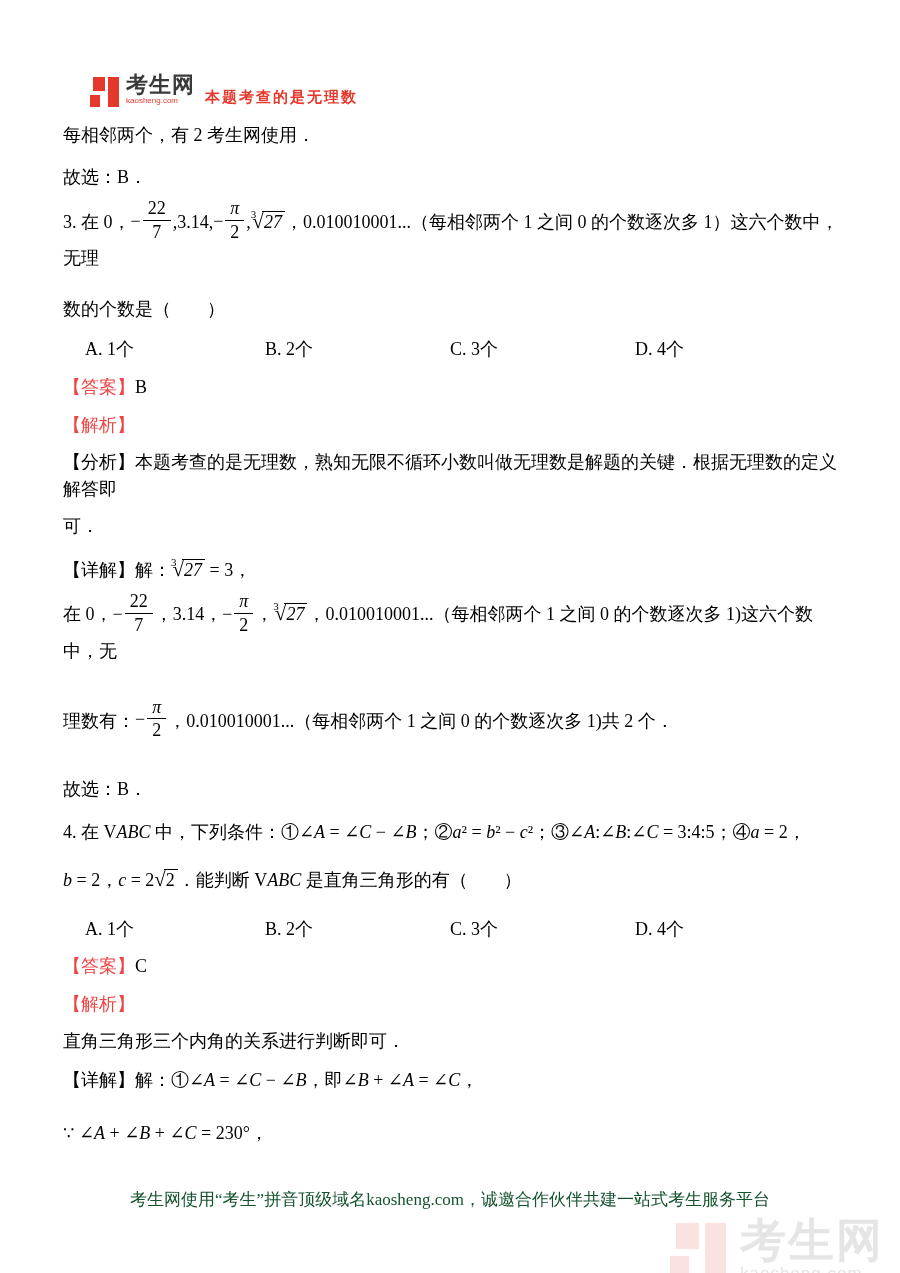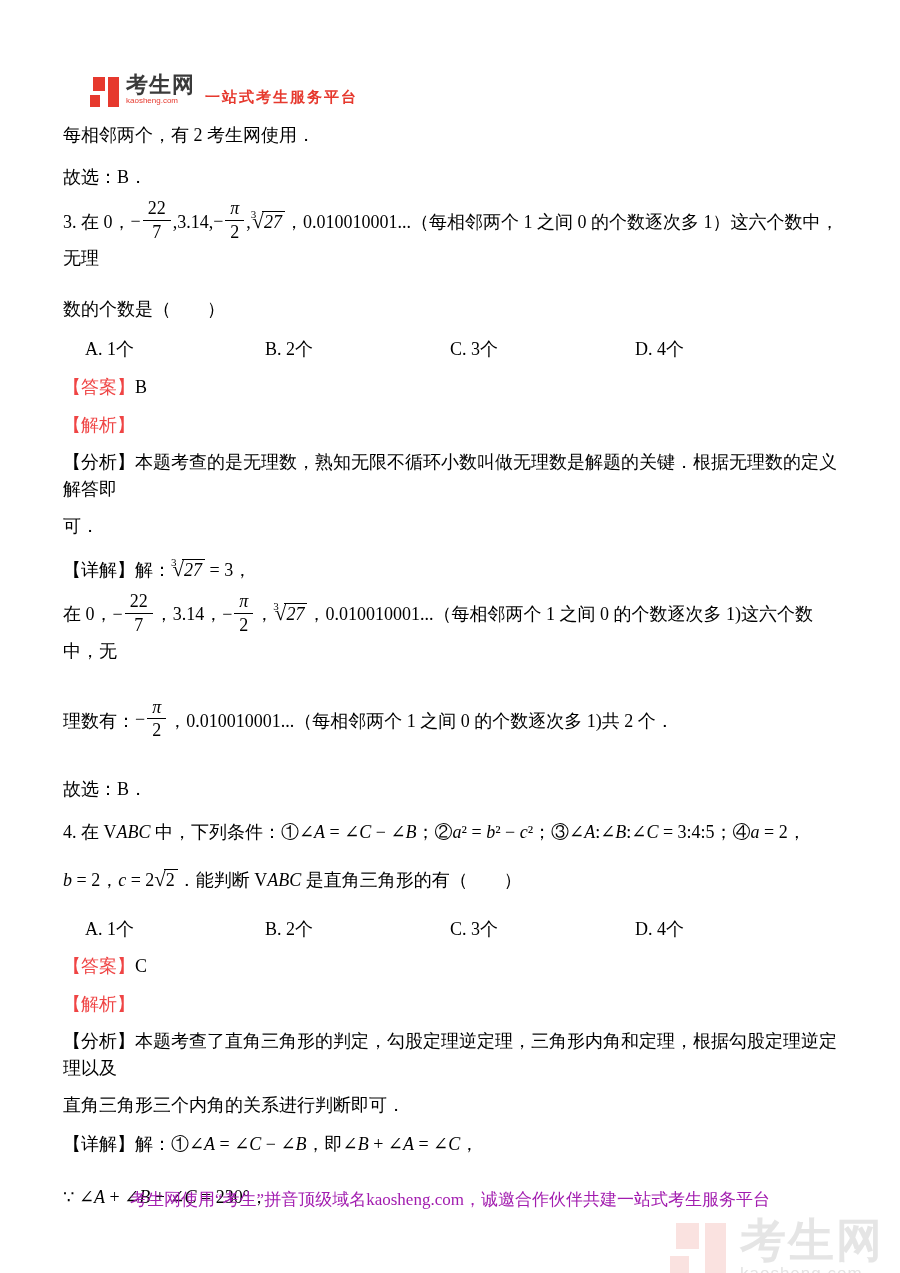--- a/index.html
+++ b/index.html
@@ -74,21 +74,21 @@
   
   .options-row { display:block; }
   .opt { display:inline-block; }
   .opt:nth-child(1) { margin-left:22px; width:180px; }
   .opt:nth-child(2) { width:185px; }
   .opt:nth-child(3) { width:185px; }
   .opt:nth-child(4) { width:auto; }
 
   
   .footer { position:absolute; left:0; right:0; top:1172px; text-align:center;
-            font-size:17px; color:#a21caf; }
+            font-size:17px; color:#14532d; }
 
   
   .wm { position:absolute; right:16px; bottom:2px; display:flex; align-items:flex-start; opacity:0.9; }
   .wm-icon { position:relative; width:62px; height:70px; flex:0 0 auto; }
   .wm-icon i { position:absolute; background:#fadfdd; }
   .wm-icon .b1 { left:6px;  top:6px;  width:23px; height:26px; }
   .wm-icon .b2 { left:0;    top:39px; width:19px; height:22px; }
   .wm-icon .b3 { left:35px; top:6px;  width:21px; height:55px; }
   .wm-text { margin-left:8px; line-height:1; }
   .wm-title { font-size:46px; font-weight:bold; color:#e3e3e3; letter-spacing:2px;
@@ -104,21 +104,21 @@
   <div class="hdr" data-name="kaosheng-header-logo">
     <span class="logo-icon" data-name="kaosheng-logo-icon">
       <i class="b1"></i>
         <i class="b2"></i>
         <i class="b3"></i>
     </span>
     <span class="logo-text" data-name="logo-text-block">
       <div class="logo-title" data-name="logo-title">考生网</div>
       <div class="logo-domain" data-name="logo-domain">kaosheng.com</div>
     </span>
-    <span class="logo-tagline" data-name="logo-tagline">一站式考生服务平台</span>
+    <span class="logo-tagline" data-name="logo-tagline">本题考查的是无理数</span>
   </div>
 
   <div class="doc" id="doc" data-name="document-body">
       <div class="para" data-name="conclusion-line"><span class="seg-t" data-name="text-run">每相邻两个，有 </span><span class="seg-n" data-name="math-roman-run">2</span><span class="seg-t" data-name="text-run"> 考生网使用．</span></div>
       <div class="para" data-name="q2-choice-line"><span class="seg-t" data-name="text-run">故选：</span><span class="seg-n" data-name="math-roman-run">B</span><span class="seg-t" data-name="text-run">．</span></div>
       <div class="para" data-name="q3-stem-line1"><span class="seg-n" data-name="math-roman-run">3. </span><span class="seg-t" data-name="text-run">在 </span><span class="seg-n" data-name="math-roman-run">0</span><span class="seg-t" data-name="text-run">，</span><span class="frac-wrap" data-name="fraction"><span class="fsign">−</span><span class="frac"><span class="fnum">22</span><span class="fden">7</span></span></span><span class="seg-n" data-name="math-roman-run">,3.14,</span><span class="frac-wrap" data-name="fraction"><span class="fsign">−</span><span class="frac"><span class="fnum it">π</span><span class="fden">2</span></span></span><span class="seg-n" data-name="math-roman-run">,</span><span class="root" data-name="cube-root"><sup class="ridx">3</sup><span class="rsign">√</span><span class="rbar it">27</span></span><span class="seg-t" data-name="text-run">，</span><span class="seg-n" data-name="math-roman-run">0.010010001...</span><span class="seg-t" data-name="text-run">（每相邻两个 </span><span class="seg-n" data-name="math-roman-run">1</span><span class="seg-t" data-name="text-run"> 之间 </span><span class="seg-n" data-name="math-roman-run">0</span><span class="seg-t" data-name="text-run"> 的个数逐次多 </span><span class="seg-n" data-name="math-roman-run">1</span><span class="seg-t" data-name="text-run">）这六个数中，无理</span></div>
       <div class="para" data-name="q3-stem-line2"><span class="seg-t" data-name="text-run">数的个数是（　　）</span></div>
       <div class="para options-row" data-name="q3-options-row"><span class="opt" data-name="option-item">A. 1个</span><span class="opt" data-name="option-item">B. 2个</span><span class="opt" data-name="option-item">C. 3个</span><span class="opt" data-name="option-item">D. 4个</span></div>
       <div class="para" data-name="q3-answer-line"><span class="seg-b" data-name="section-label">【答案】</span><span class="seg-n" data-name="math-roman-run">B</span></div>
       <div class="para" data-name="q3-jiexi-line"><span class="seg-b" data-name="section-label">【解析】</span></div>
@@ -126,21 +126,20 @@
       <div class="para" data-name="q3-fenxi-line2"><span class="seg-t" data-name="text-run">可．</span></div>
       <div class="para" data-name="q3-detail-line1"><span class="seg-t" data-name="text-run">【详解】解：</span><span class="root" data-name="cube-root"><sup class="ridx">3</sup><span class="rsign">√</span><span class="rbar it">27</span></span><span class="seg-n" data-name="math-roman-run"> = 3</span><span class="seg-t" data-name="text-run">，</span></div>
       <div class="para" data-name="q3-detail-line2"><span class="seg-t" data-name="text-run">在 </span><span class="seg-n" data-name="math-roman-run">0</span><span class="seg-t" data-name="text-run">，</span><span class="frac-wrap" data-name="fraction"><span class="fsign">−</span><span class="frac"><span class="fnum">22</span><span class="fden">7</span></span></span><span class="seg-t" data-name="text-run">，</span><span class="seg-n" data-name="math-roman-run">3.14</span><span class="seg-t" data-name="text-run">，</span><span class="frac-wrap" data-name="fraction"><span class="fsign">−</span><span class="frac"><span class="fnum it">π</span><span class="fden">2</span></span></span><span class="seg-t" data-name="text-run">，</span><span class="root" data-name="cube-root"><sup class="ridx">3</sup><span class="rsign">√</span><span class="rbar it">27</span></span><span class="seg-t" data-name="text-run">，</span><span class="seg-n" data-name="math-roman-run">0.010010001...</span><span class="seg-t" data-name="text-run">（每相邻两个 </span><span class="seg-n" data-name="math-roman-run">1</span><span class="seg-t" data-name="text-run"> 之间 </span><span class="seg-n" data-name="math-roman-run">0</span><span class="seg-t" data-name="text-run"> 的个数逐次多 </span><span class="seg-n" data-name="math-roman-run">1)</span><span class="seg-t" data-name="text-run">这六个数中，无</span></div>
       <div class="para" data-name="q3-detail-line3"><span class="seg-t" data-name="text-run">理数有：</span><span class="frac-wrap" data-name="fraction"><span class="fsign">−</span><span class="frac"><span class="fnum it">π</span><span class="fden">2</span></span></span><span class="seg-t" data-name="text-run">，</span><span class="seg-n" data-name="math-roman-run">0.010010001...</span><span class="seg-t" data-name="text-run">（每相邻两个 </span><span class="seg-n" data-name="math-roman-run">1</span><span class="seg-t" data-name="text-run"> 之间 </span><span class="seg-n" data-name="math-roman-run">0</span><span class="seg-t" data-name="text-run"> 的个数逐次多 </span><span class="seg-n" data-name="math-roman-run">1)</span><span class="seg-t" data-name="text-run">共 </span><span class="seg-n" data-name="math-roman-run">2</span><span class="seg-t" data-name="text-run"> 个．</span></div>
       <div class="para" data-name="q3-choice-line"><span class="seg-t" data-name="text-run">故选：</span><span class="seg-n" data-name="math-roman-run">B</span><span class="seg-t" data-name="text-run">．</span></div>
       <div class="para" data-name="q4-stem-line1"><span class="seg-n" data-name="math-roman-run">4. </span><span class="seg-t" data-name="text-run">在 </span><span class="seg-n" data-name="math-roman-run">V</span><span class="seg-f" data-name="formula-run"><span class="it">ABC</span></span><span class="seg-t" data-name="text-run"> 中，下列条件：①</span><span class="seg-f" data-name="formula-run"><span>∠</span><span class="it">A</span><span> = ∠</span><span class="it">C</span><span> − ∠</span><span class="it">B</span></span><span class="seg-t" data-name="text-run">；②</span><span class="seg-f" data-name="formula-run"><span class="it">a</span><span>² = </span><span class="it">b</span><span>² − </span><span class="it">c</span><span>²</span></span><span class="seg-t" data-name="text-run">；③</span><span class="seg-f" data-name="formula-run"><span>∠</span><span class="it">A</span><span>:∠</span><span class="it">B</span><span>:∠</span><span class="it">C</span><span> = 3:4:5</span></span><span class="seg-t" data-name="text-run">；④</span><span class="seg-f" data-name="formula-run"><span class="it">a</span><span> = 2</span></span><span class="seg-t" data-name="text-run">，</span></div>
       <div class="para" data-name="q4-stem-line2"><span class="seg-f" data-name="formula-run"><span class="it">b</span><span> = 2</span></span><span class="seg-t" data-name="text-run">，</span><span class="seg-f" data-name="formula-run"><span class="it">c</span><span> = 2</span></span><span class="sqrt" data-name="square-root"><span class="rsign">√</span><span class="rbar">2</span></span><span class="seg-t" data-name="text-run">．能判断 </span><span class="seg-n" data-name="math-roman-run">V</span><span class="seg-f" data-name="formula-run"><span class="it">ABC</span></span><span class="seg-t" data-name="text-run"> 是直角三角形的有（　　）</span></div>
       <div class="para options-row" data-name="q4-options-row"><span class="opt" data-name="option-item">A. 1个</span><span class="opt" data-name="option-item">B. 2个</span><span class="opt" data-name="option-item">C. 3个</span><span class="opt" data-name="option-item">D. 4个</span></div>
       <div class="para" data-name="q4-answer-line"><span class="seg-b" data-name="section-label">【答案】</span><span class="seg-n" data-name="math-roman-run">C</span></div>
       <div class="para" data-name="q4-jiexi-line"><span class="seg-b" data-name="section-label">【解析】</span></div>
-      <div class="para" data-name="q4-fenxi-line1"><span class="seg-t" data-name="text-run">【分析】本题考查了直角三角形的判定，勾股定理逆定理，三角形内角和定理，根据勾股定理逆定理以及</span></div>
       <div class="para" data-name="q4-fenxi-line2"><span class="seg-t" data-name="text-run">直角三角形三个内角的关系进行判断即可．</span></div>
       <div class="para" data-name="q4-detail-line1"><span class="seg-t" data-name="text-run">【详解】解：①</span><span class="seg-f" data-name="formula-run"><span>∠</span><span class="it">A</span><span> = ∠</span><span class="it">C</span><span> − ∠</span><span class="it">B</span></span><span class="seg-t" data-name="text-run">，即</span><span class="seg-f" data-name="formula-run"><span>∠</span><span class="it">B</span><span> + ∠</span><span class="it">A</span><span> = ∠</span><span class="it">C</span></span><span class="seg-t" data-name="text-run">，</span></div>
       <div class="para" data-name="q4-detail-line2"><span class="seg-n" data-name="math-roman-run">∵ </span><span class="seg-f" data-name="formula-run"><span>∠</span><span class="it">A</span><span> + ∠</span><span class="it">B</span><span> + ∠</span><span class="it">C</span><span> = 230°</span></span><span class="seg-t" data-name="text-run">，</span></div>
     </div>
 
   <div class="footer" data-name="footer-line">考生网使用“考生”拼音顶级域名kaosheng.com，诚邀合作伙伴共建一站式考生服务平台</div>
 
   <div class="wm" data-name="kaosheng-watermark">
     <span class="wm-icon" data-name="kaosheng-watermark-icon">
       <i class="b1"></i>

